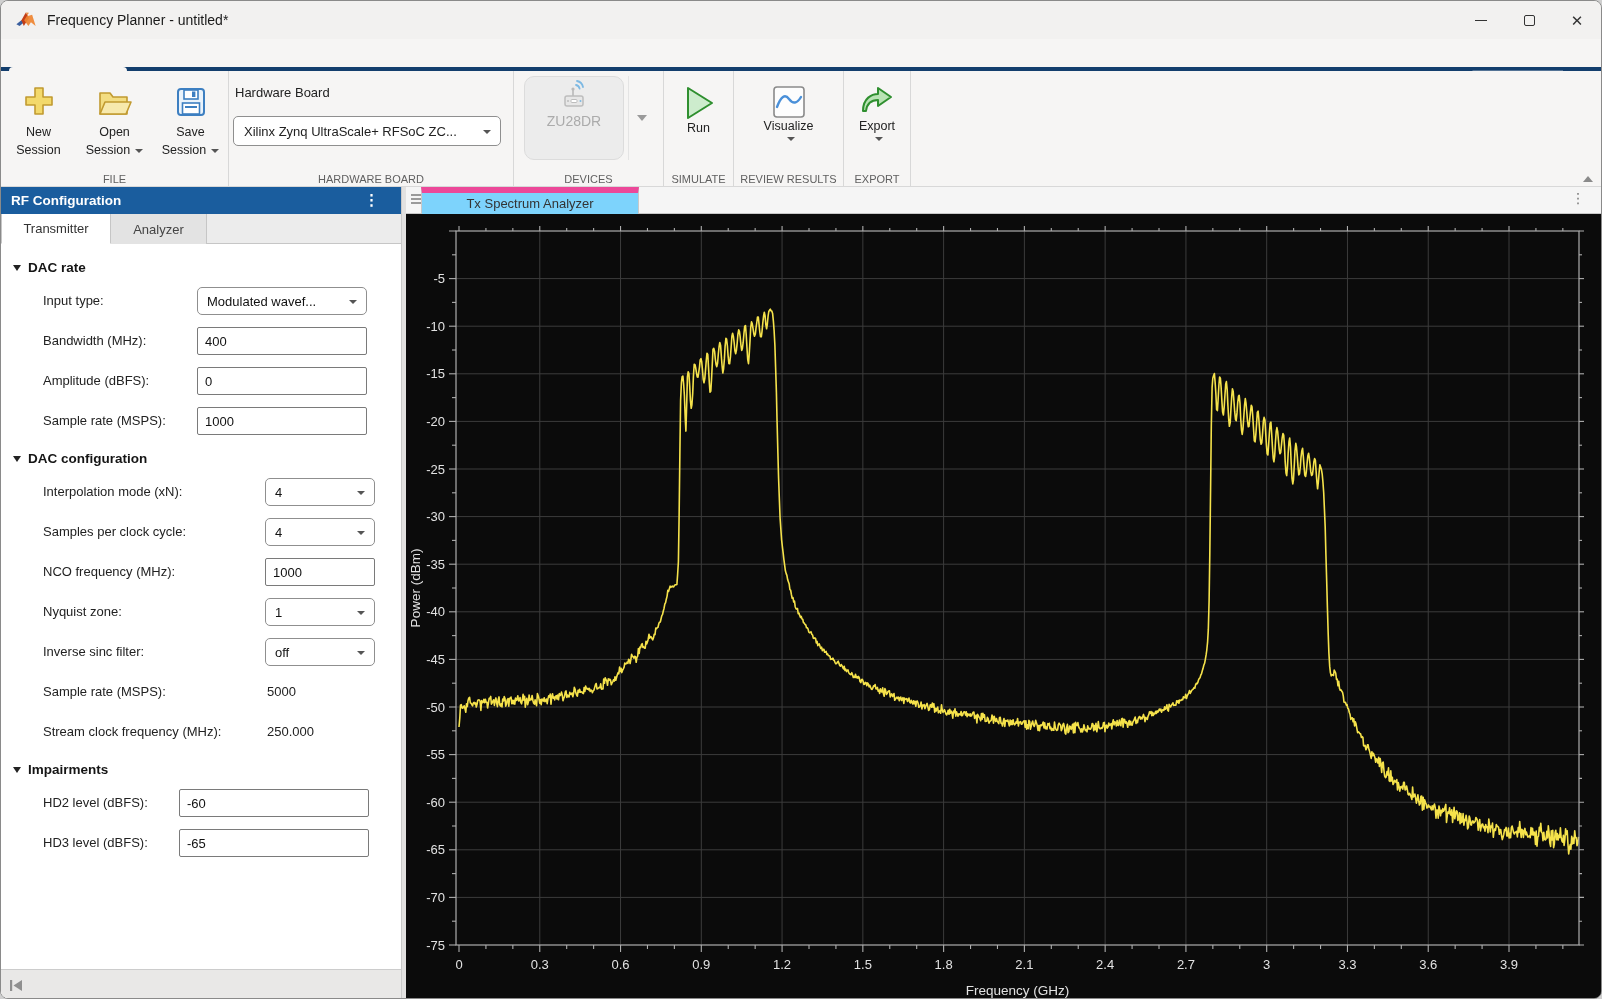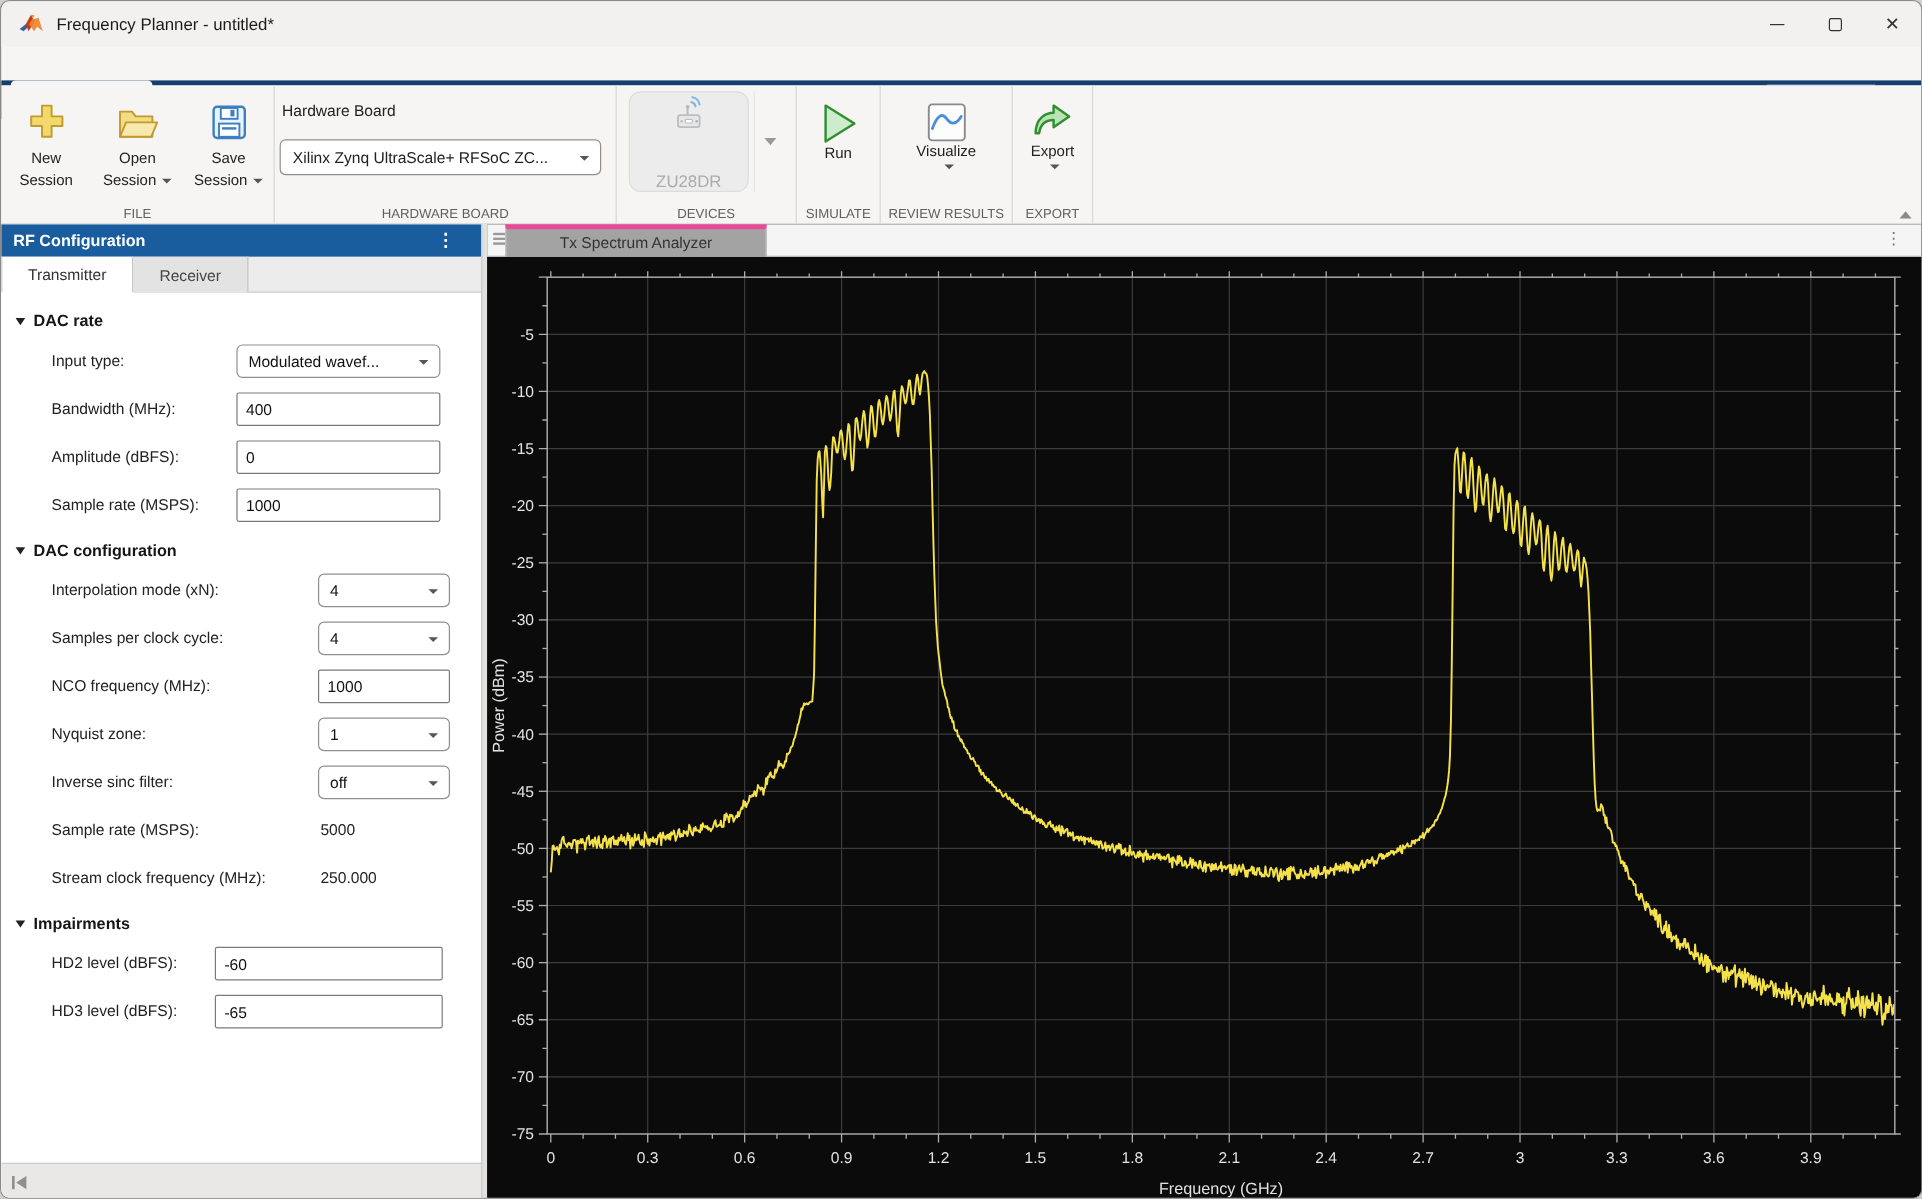--- a/index.html
+++ b/index.html
@@ -41,21 +41,21 @@
   .tb-label { margin-top:6px; font-size:12.5px; color:#222; text-align:center; width:68px; line-height:1.45; }
   .dd-caret { display:inline-block; width:0; height:0; border-left:4px solid transparent; border-right:4px solid transparent;
               border-top:4.5px solid #555; margin-left:5px; vertical-align:middle; }
   .hw-label { position:absolute; left:6px; top:14px; font-size:13px; color:#222; }
   .hw-combo { position:absolute; left:4px; top:45px; width:268px; height:30px; background:#fff;
               border:1px solid #8f8f8f; border-radius:5px; display:flex; align-items:center;
               font-size:13px; color:#222; padding:0 26px 0 10px; white-space:nowrap; overflow:hidden; }
   .hw-combo .dd-caret { position:absolute; right:9px; top:13px; margin:0; }
   .dev-btn { position:absolute; left:10px; top:5px; width:100px; height:84px; background:#ececec;
              border:1px solid #dcdcdc; border-radius:10px; display:flex; flex-direction:column;
-             align-items:center; justify-content:space-between; }
+             align-items:center; justify-content:flex-start; }
   .dev-name { font-size:14px; color:#ababab; margin-top:2px; }
   .dev-dd { position:absolute; left:114px; top:5px; width:26px; height:84px; display:flex; align-items:center;
             justify-content:center; border-left:1px solid #e4e4e4; }
   .dev-dd .dd-caret { border-left-width:5px; border-right-width:5px; border-top-width:6px; border-top-color:#9a9a9a; margin:0; }
   .big-btn { display:flex; flex-direction:column; align-items:center; padding-top:8px; }
   .big-btn .bb-label { margin-top:0; font-size:12.5px; color:#222; }
   .big-btn .bb-caret { margin-top:4px; }
   .ts-collapse { position:absolute; right:8px; bottom:4px; width:0; height:0; border-left:5px solid transparent;
                  border-right:5px solid transparent; border-bottom:6px solid #8a8a8a; }
 
@@ -93,22 +93,22 @@
   
   .v-divider { position:absolute; left:400px; top:0; width:5px; height:813px; background:#e2e1e0;
                border-left:1px solid #c9c9c9; }
 
   
   .right-panel { position:absolute; left:405px; top:0; width:1197px; height:813px; background:#0b0b0b; }
   .rp-tabbar { position:absolute; left:0; top:0; width:100%; height:27px; background:#f5f5f5;
                border-bottom:1px solid #c8c8c8; }
   .rp-grip { position:absolute; left:5px; top:7px; width:12px; display:flex; flex-direction:column; gap:2.5px; }
   .rp-grip span { display:block; height:1.5px; background:#9a9a9a; }
-  .rp-tab { position:absolute; left:15px; top:0; width:218px; height:27px; background:#a3a3a3;
-            border-left:1px solid #c8c8c8; border-right:1px solid #c8c8c8; border-top:4px solid #ec4899;
+  .rp-tab { position:absolute; left:15px; top:0; width:218px; height:27px; background:#7dd3fc;
+            border-left:1px solid #c8c8c8; border-right:1px solid #c8c8c8; border-top:6px solid #ec4899;
             display:flex; align-items:center; justify-content:center; font-size:13px; color:#333; }
   .rp-dots { position:absolute; right:18px; top:3px; color:#777; font-size:14px; }
   .plot-wrap { position:absolute; left:0; top:27px; width:1197px; height:786px; }
 
   svg text { font-family:"Liberation Sans", sans-serif; }
 </style>
 </head>
 <body>
 
 <div class="window">
@@ -258,21 +258,21 @@
 
   <div class="main">
 
     <div class="left-panel">
       <div class="lp-header">
         <span>RF Configuration</span>
         <span class="dots">⋮</span>
       </div>
       <div class="lp-tabs">
         <div class="lp-tab active">Transmitter</div>
-        <div class="lp-tab inactive">Receiver</div>
+        <div class="lp-tab inactive">Analyzer</div>
       </div>
       <div class="lp-body" id="form-body">
           <div class="sec-header">
             <span class="sec-tri"></span>
             <span class="sec-title">DAC rate</span>
           </div>
           <div class="frm-row">
             <span class="frm-label">Input type:</span>
             <div class="dd" style="left: 196px; width: 170px;">
               <span>Modulated wavef...</span>

